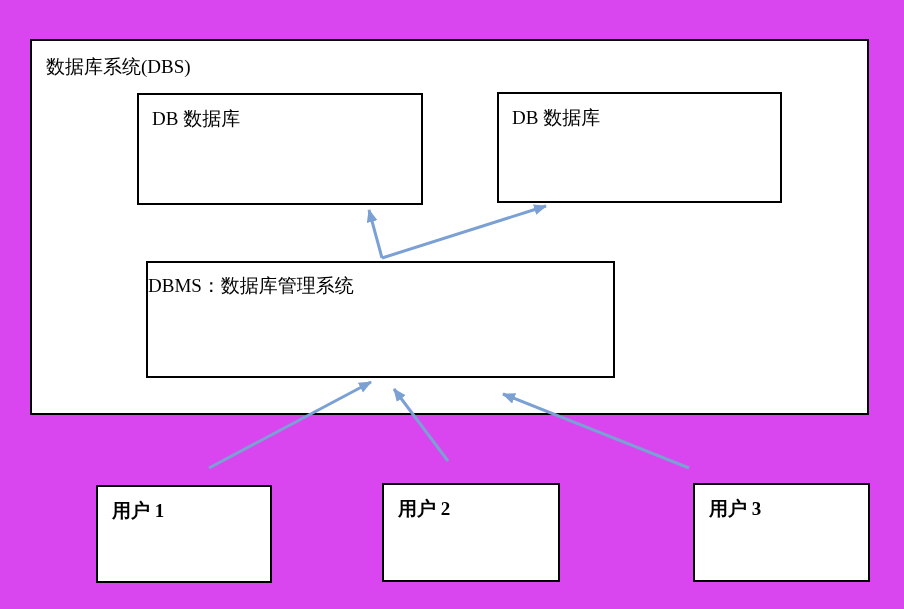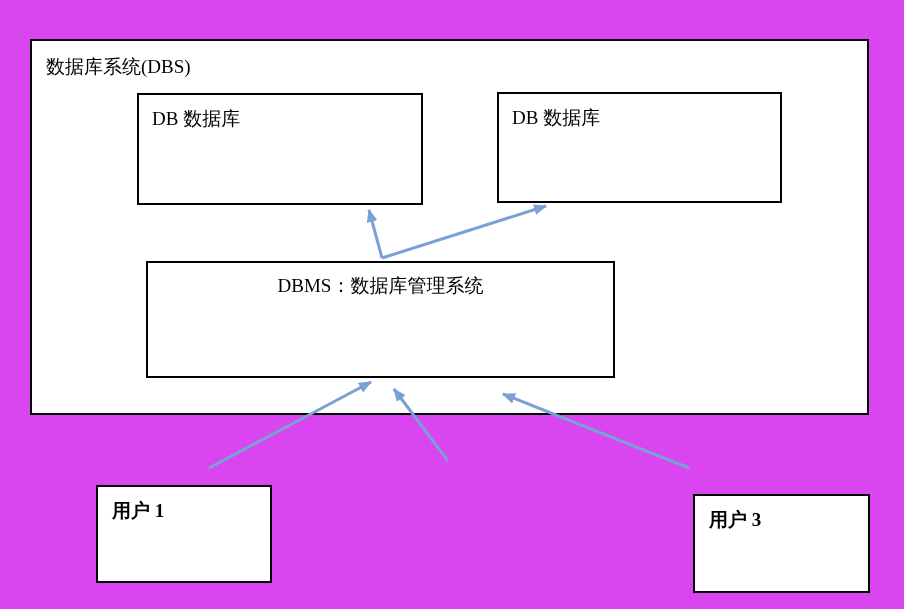--- a/index.html
+++ b/index.html
@@ -52,41 +52,41 @@
   }
   #node-db1 .label, #node-db2 .label {
     padding: 13px 0 0 13px;
   }
   
   #node-dbms {
     left: 146px;
     top: 261px;
     width: 469px;
     height: 117px;
-    text-align: center;
+    text-align: left;
   }
   #node-dbms .label {
     padding-top: 12px;
   }
   
   #node-user1 {
     left: 96px;
     top: 485px;
     width: 176px;
     height: 98px;
   }
   #node-user2 {
     left: 382px;
     top: 483px;
     width: 178px;
     height: 99px;
   }
   #node-user3 {
     left: 693px;
-    top: 494px;
+    top: 483px;
     width: 177px;
     height: 99px;
   }
   #node-user1 .label, #node-user2 .label, #node-user3 .label {
     padding: 13px 0 0 14px;
     font-weight: bold;
   }
   
   #arrows-layer {
     position: absolute;
@@ -115,20 +115,23 @@
   </div>
 
   <div class="box" id="node-dbms">
     <span class="label">DBMS：数据库管理系统</span>
   </div>
 
   <div class="box" id="node-user1">
     <span class="label">用户 1</span>
   </div>
 
+  <div class="box" id="node-user2">
+    <span class="label">用户 2</span>
+  </div>
 
   <div class="box" id="node-user3">
     <span class="label">用户 3</span>
   </div>
 
   <svg id="arrows-layer" viewBox="0 0 904 609" xmlns="http://www.w3.org/2000/svg">
     <defs>
       <marker id="arrowhead" markerUnits="userSpaceOnUse" markerWidth="16" markerHeight="14" refX="12" refY="5.5" orient="auto">
         <path d="M0,0 L13,5.5 L0,11 Z" fill="#7aa0d4"></path>
       </marker>

